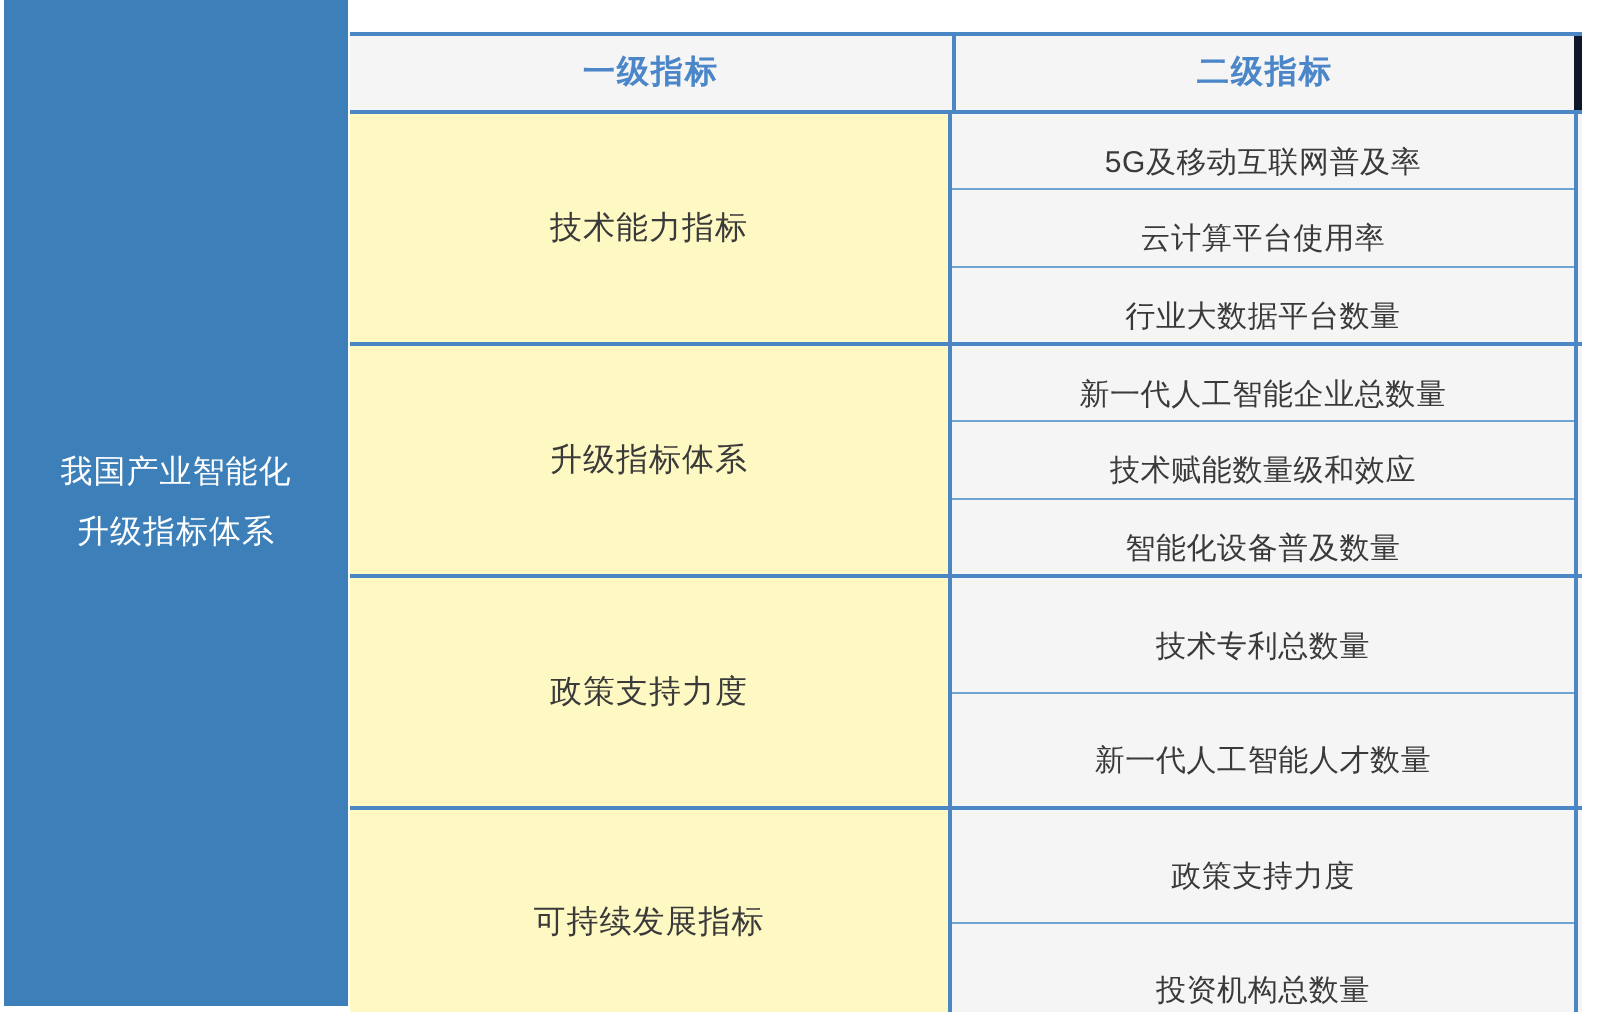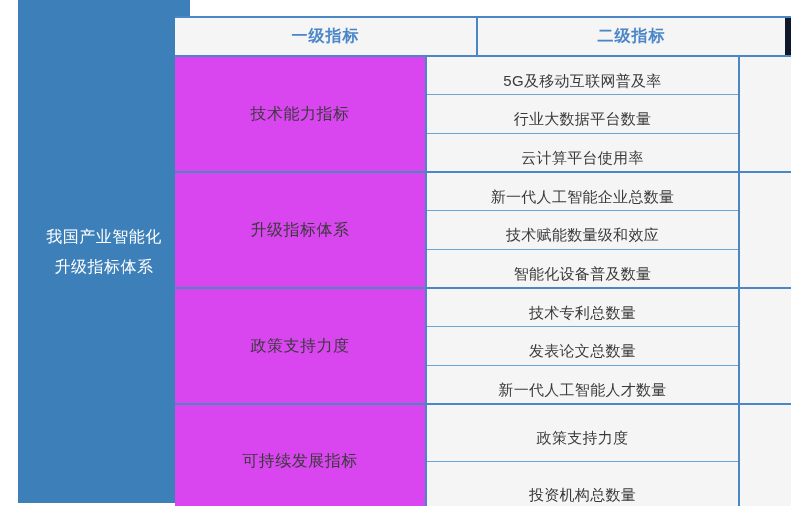--- a/index.html
+++ b/index.html
@@ -17,21 +17,21 @@
   #frame {
     position: relative;
     width: 802px;
     height: 506px;
     background: #ffffff;
   }
 
   
   #root-panel {
     position: absolute;
-    left: 18px;
+    left: 2px;
     top: 0px;
     width: 172px;
     height: 503px;
     background: #3d7fb8;
     display: flex;
     align-items: center;
     justify-content: center;
     box-sizing: border-box;
   }
   #root-panel .root-label {
@@ -73,44 +73,44 @@
     font-weight: bold;
     letter-spacing: 1px;
     background: #f5f5f5;
   }
   .header-cell.col-cat {
     width: 303px;
     border-right: 2px solid #4a87c4;
   }
   .header-cell.col-sub {
     width: 313px;
-    border-right: 6px solid #0f172a;
+    border-right: 4px solid #0f172a;
   }
 
   
   .cat-group {
     display: flex;
     box-sizing: border-box;
     border-bottom: 2px solid #4a87c4;
     background: #f5f5f5;
   }
   .cat-group:last-child {
     border-bottom: 2px solid #4a87c4;
   }
   .cat-cell {
-    width: 252px;
+    width: 301px;
     display: flex;
     align-items: center;
     justify-content: center;
     box-sizing: border-box;
     border-right: 2px solid #4a87c4;
     color: #3a3a3a;
     font-size: 16px;
     letter-spacing: 0.5px;
-    background: #d946ef;
+    background: #fef9c3;
   }
   .sub-col {
     width: 313px;
     display: flex;
     flex-direction: column;
     box-sizing: border-box;
     border-right: 2px solid #4a87c4;
   }
   .sub-cell {
     flex: 1 1 0;
@@ -143,39 +143,38 @@
 
     <div class="header-row">
       <div class="header-cell col-cat">一级指标</div>
       <div class="header-cell col-sub">二级指标</div>
     </div>
 
     <div class="cat-group" style="height:116px;">
       <div class="cat-cell">技术能力指标</div>
       <div class="sub-col">
         <div class="sub-cell">5G及移动互联网普及率</div>
+        <div class="sub-cell">云计算平台使用率</div>
         <div class="sub-cell">行业大数据平台数量</div>
-        <div class="sub-cell">云计算平台使用率</div>
       </div>
     </div>
 
     <div class="cat-group" style="height:116px;">
       <div class="cat-cell">升级指标体系</div>
       <div class="sub-col">
         <div class="sub-cell">新一代人工智能企业总数量</div>
         <div class="sub-cell">技术赋能数量级和效应</div>
         <div class="sub-cell">智能化设备普及数量</div>
       </div>
     </div>
 
     <div class="cat-group" style="height:116px;">
       <div class="cat-cell">政策支持力度</div>
       <div class="sub-col">
         <div class="sub-cell">技术专利总数量</div>
-        <div class="sub-cell">发表论文总数量</div>
         <div class="sub-cell">新一代人工智能人才数量</div>
       </div>
     </div>
 
     <div class="cat-group" style="height:114px;">
       <div class="cat-cell">可持续发展指标</div>
       <div class="sub-col">
         <div class="sub-cell">政策支持力度</div>
         <div class="sub-cell">投资机构总数量</div>
       </div>

